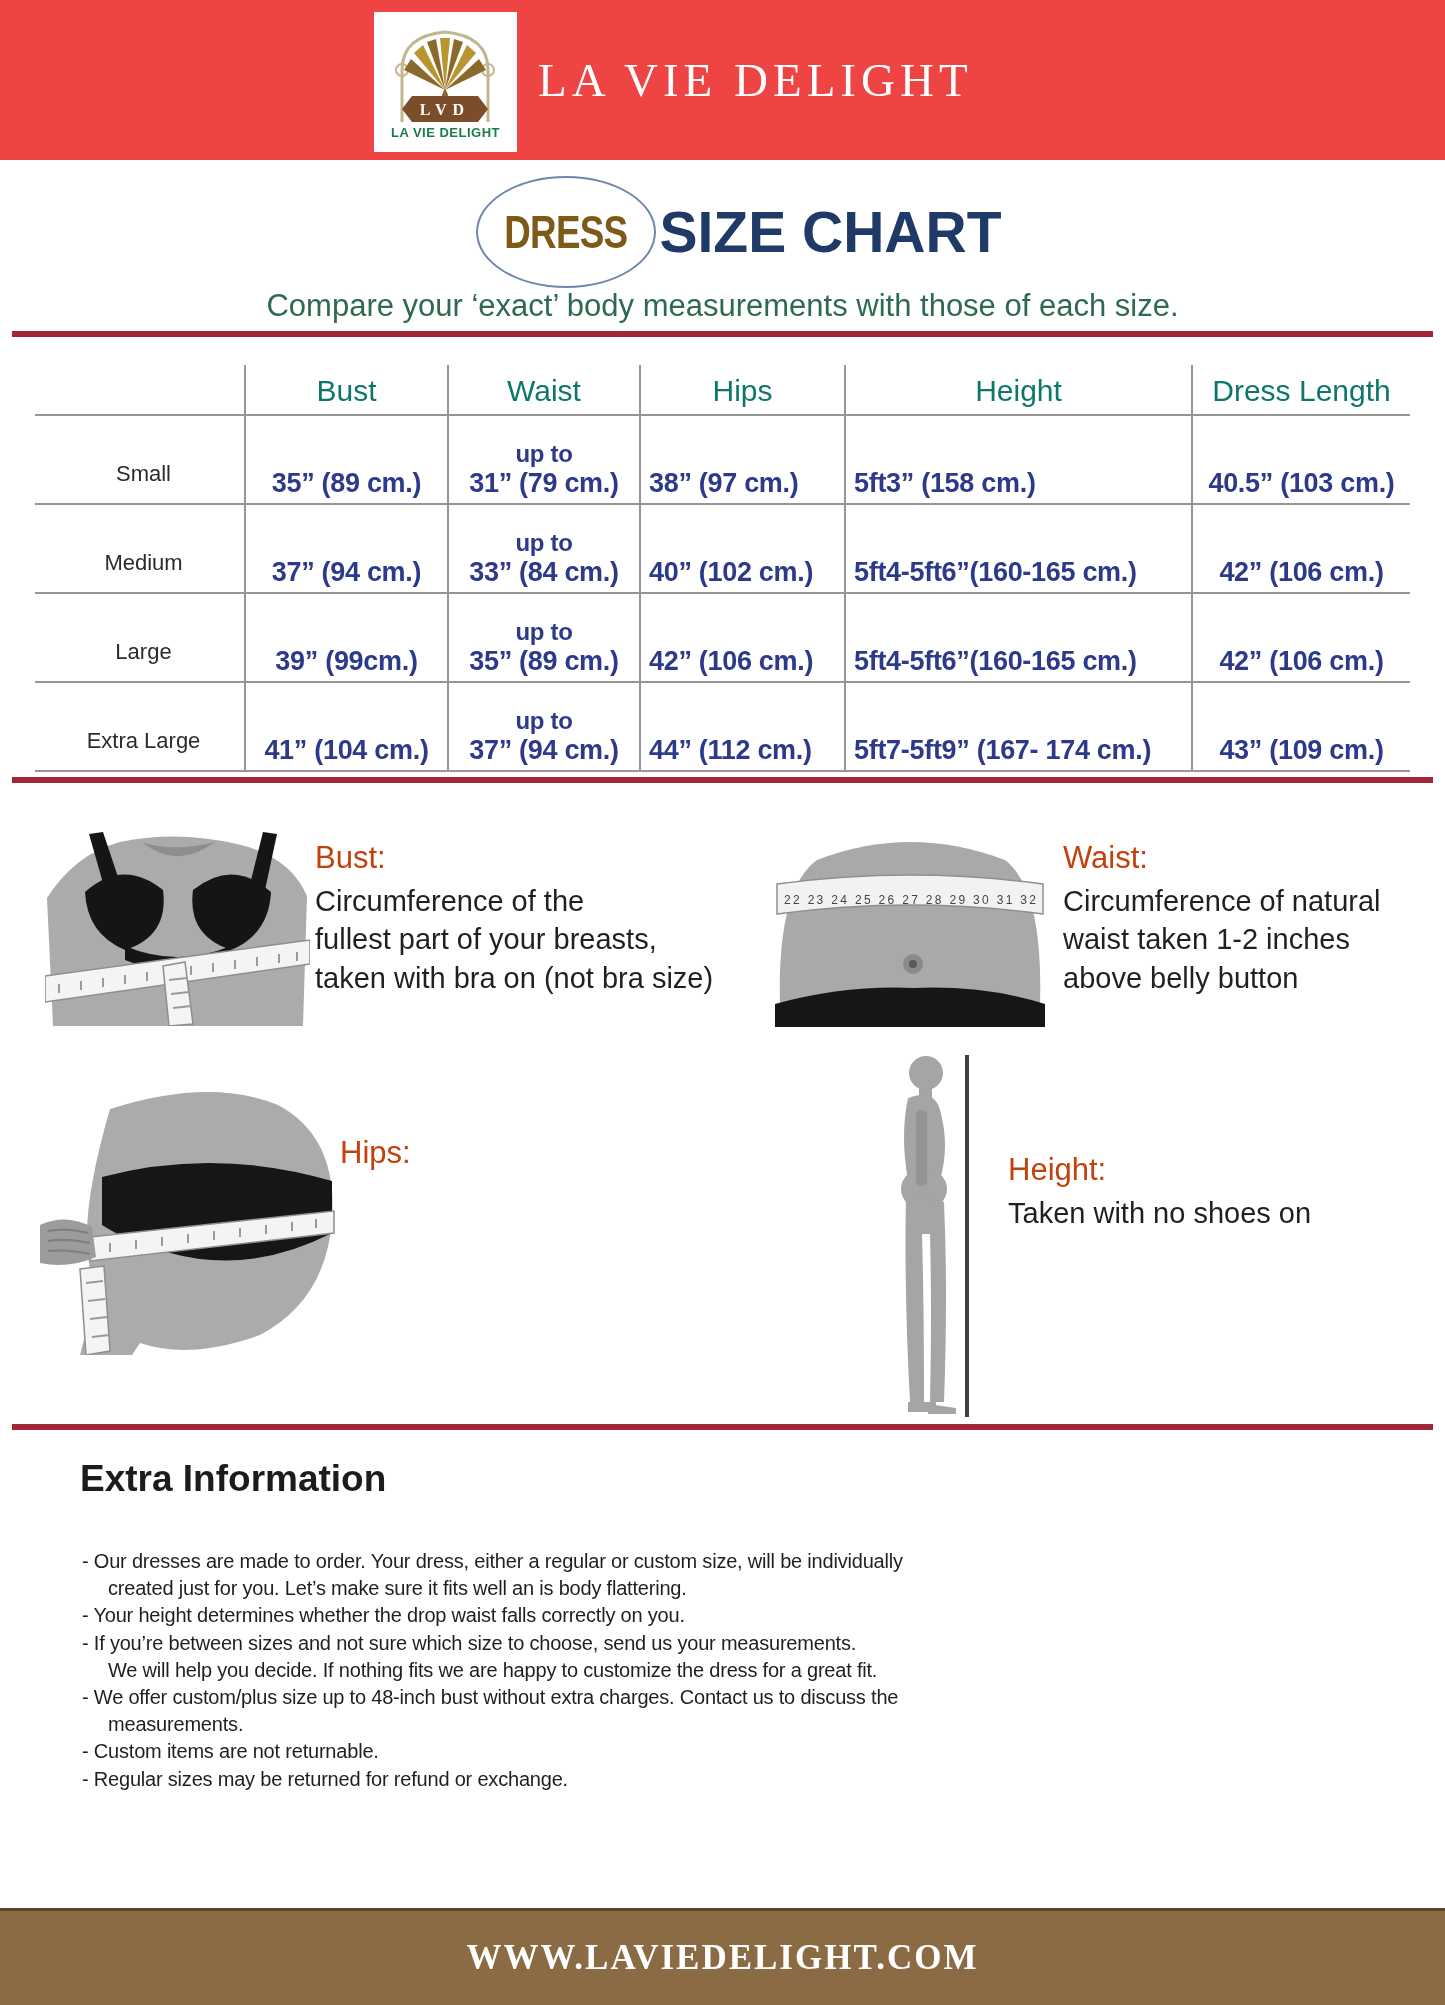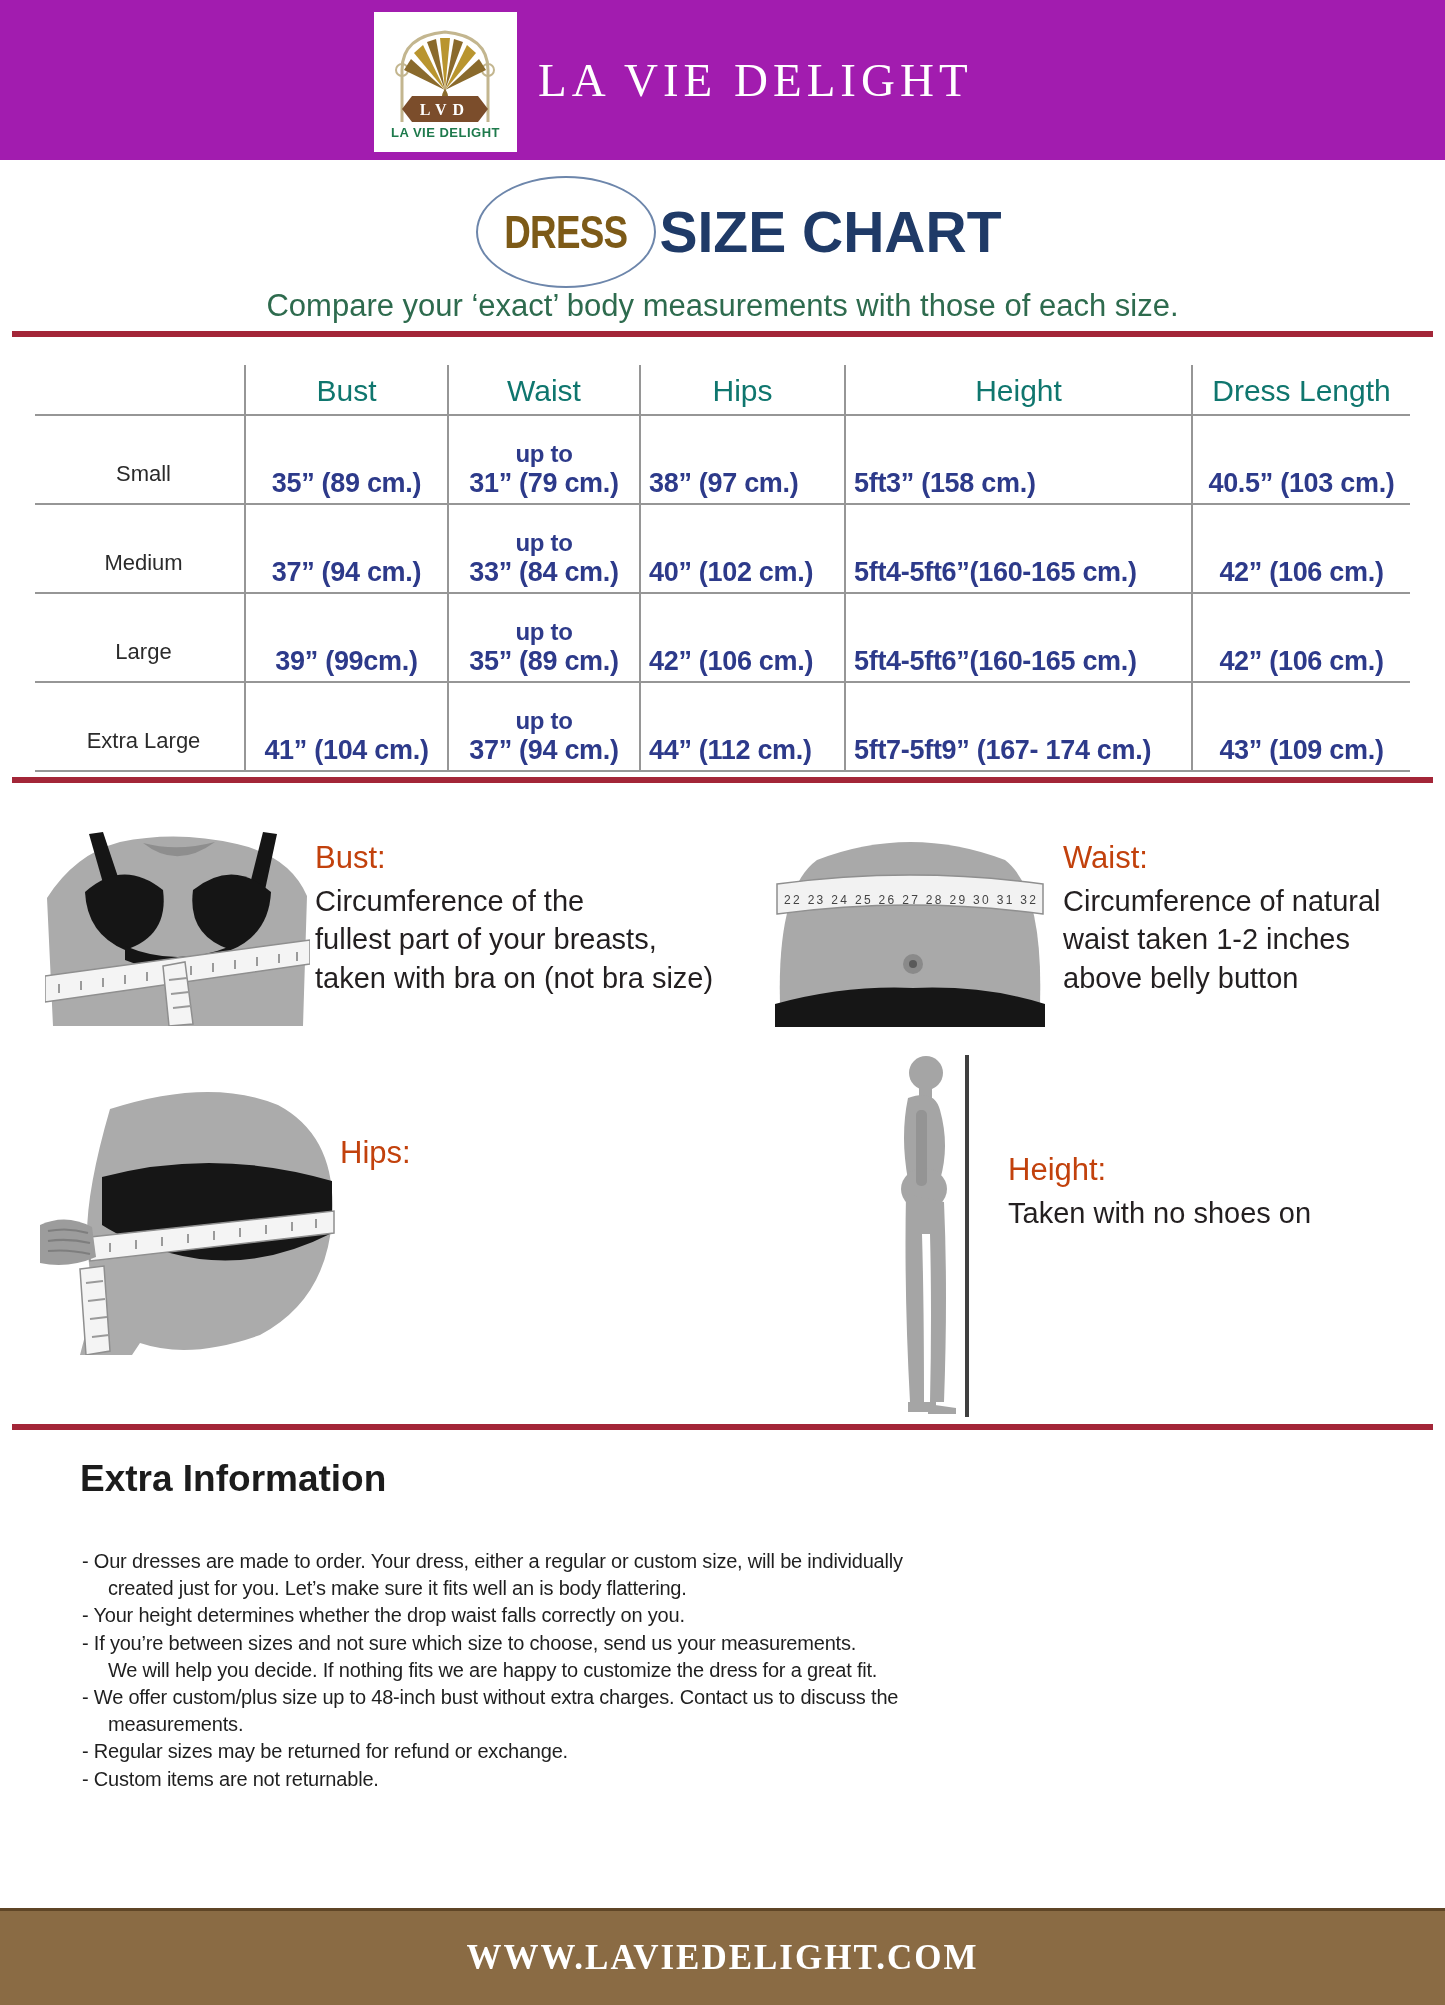--- a/index.html
+++ b/index.html
@@ -3,21 +3,21 @@
 <meta charset="utf-8">
 <style>
   * { margin:0; padding:0; box-sizing:border-box; }
   body { background:#ffffff; }
   .page {
     position:relative; width:1445px; height:2005px; background:#ffffff;
     font-family:"Liberation Sans", sans-serif; overflow:hidden;
   }
 
   
-  .top-bar { position:absolute; top:0; left:0; width:1445px; height:160px; background:#a21caf;text-decoration:underline; }
+  .top-bar { position:absolute; top:0; left:0; width:1445px; height:160px; background:#ef4444;text-decoration:underline; }
   .logo-box {
     position:absolute; left:374px; top:12px; width:143px; height:140px; background:#ffffff;
     display:flex; flex-direction:column; align-items:center; justify-content:flex-start;
   }
   .logo-caption { font-size:13px; font-weight:bold; color:#1e7a4c; letter-spacing:0.5px; margin-top:1px; }
   .brand {
     position:absolute; left:538px; top:0; height:160px; display:flex; align-items:center;
     font-family:"Liberation Serif", serif; font-size:47px; color:#ffffff; letter-spacing:5px;
   }
 
@@ -232,21 +232,21 @@
 
   <div class="extra-heading">Extra Information</div>
   <ul class="extra-list">
     <li class="extra-item">- Our dresses are made to order. Your dress, either a regular or custom size, will be individually
 created just for you. Let’s make sure it fits well an is body flattering.</li>
     <li class="extra-item">- Your height determines whether the drop waist falls correctly on you.</li>
     <li class="extra-item">- If you’re between sizes and not sure which size to choose, send us your measurements.
 We will help you decide. If nothing fits we are happy to customize the dress for a great fit.</li>
     <li class="extra-item">- We offer custom/plus size up to 48-inch bust without extra charges. Contact us to discuss the
 measurements.</li>
+    <li class="extra-item">- Custom items are not returnable.</li>
     <li class="extra-item">- Regular sizes may be returned for refund or exchange.</li>
-    <li class="extra-item">- Custom items are not returnable.</li>
   </ul>
 
   <div class="footer">
     <div class="footer-url">WWW.LAVIEDELIGHT.COM</div>
   </div>
 
 </div>
 
 </body></html>

